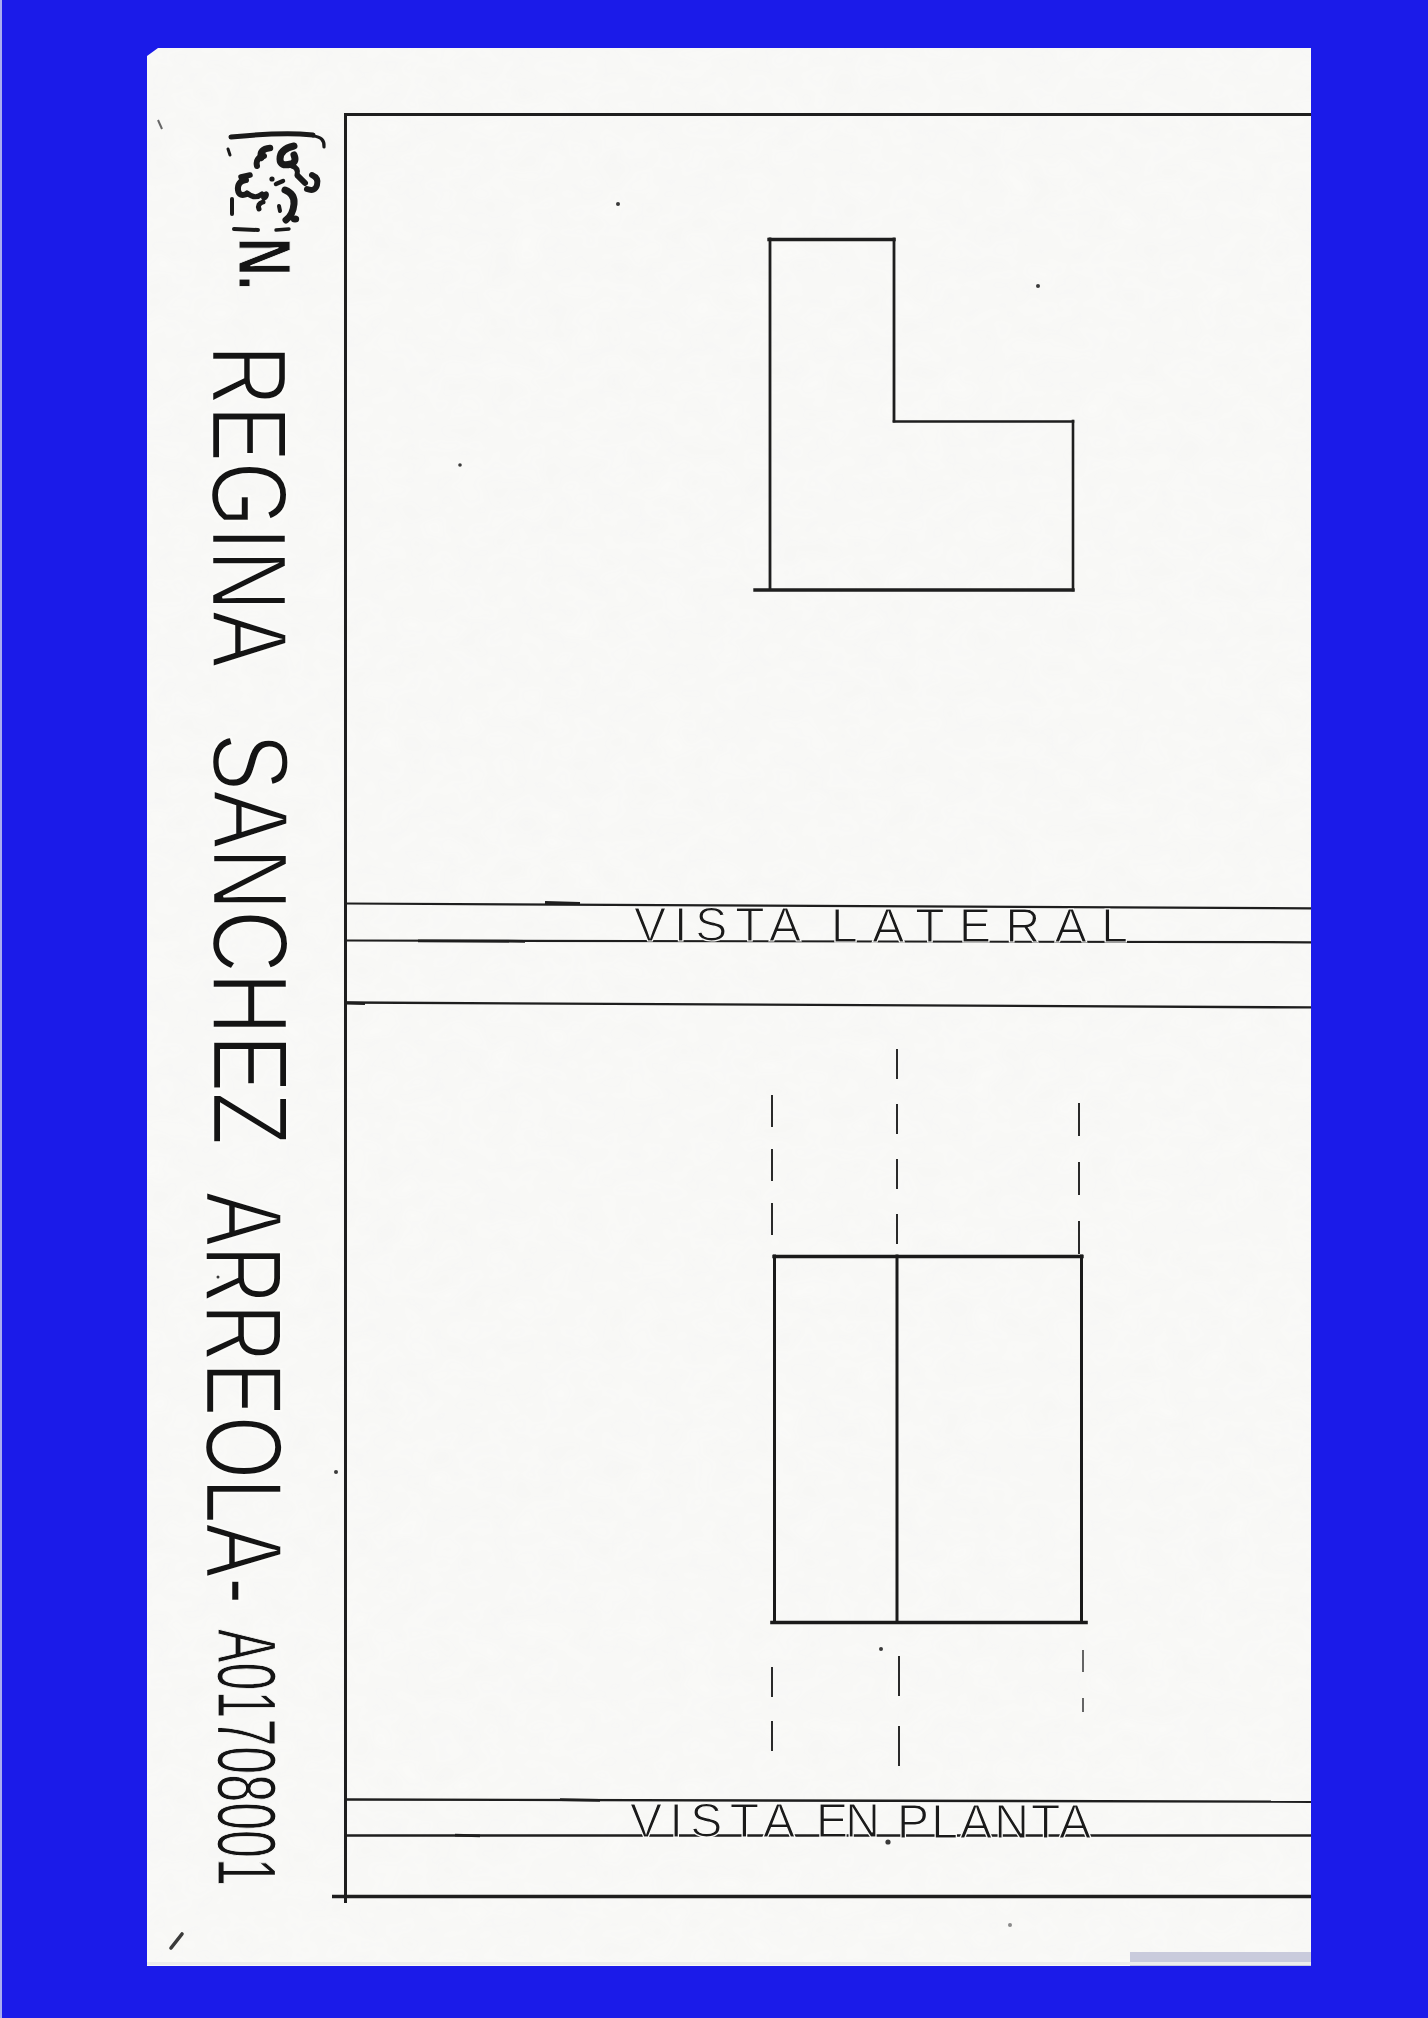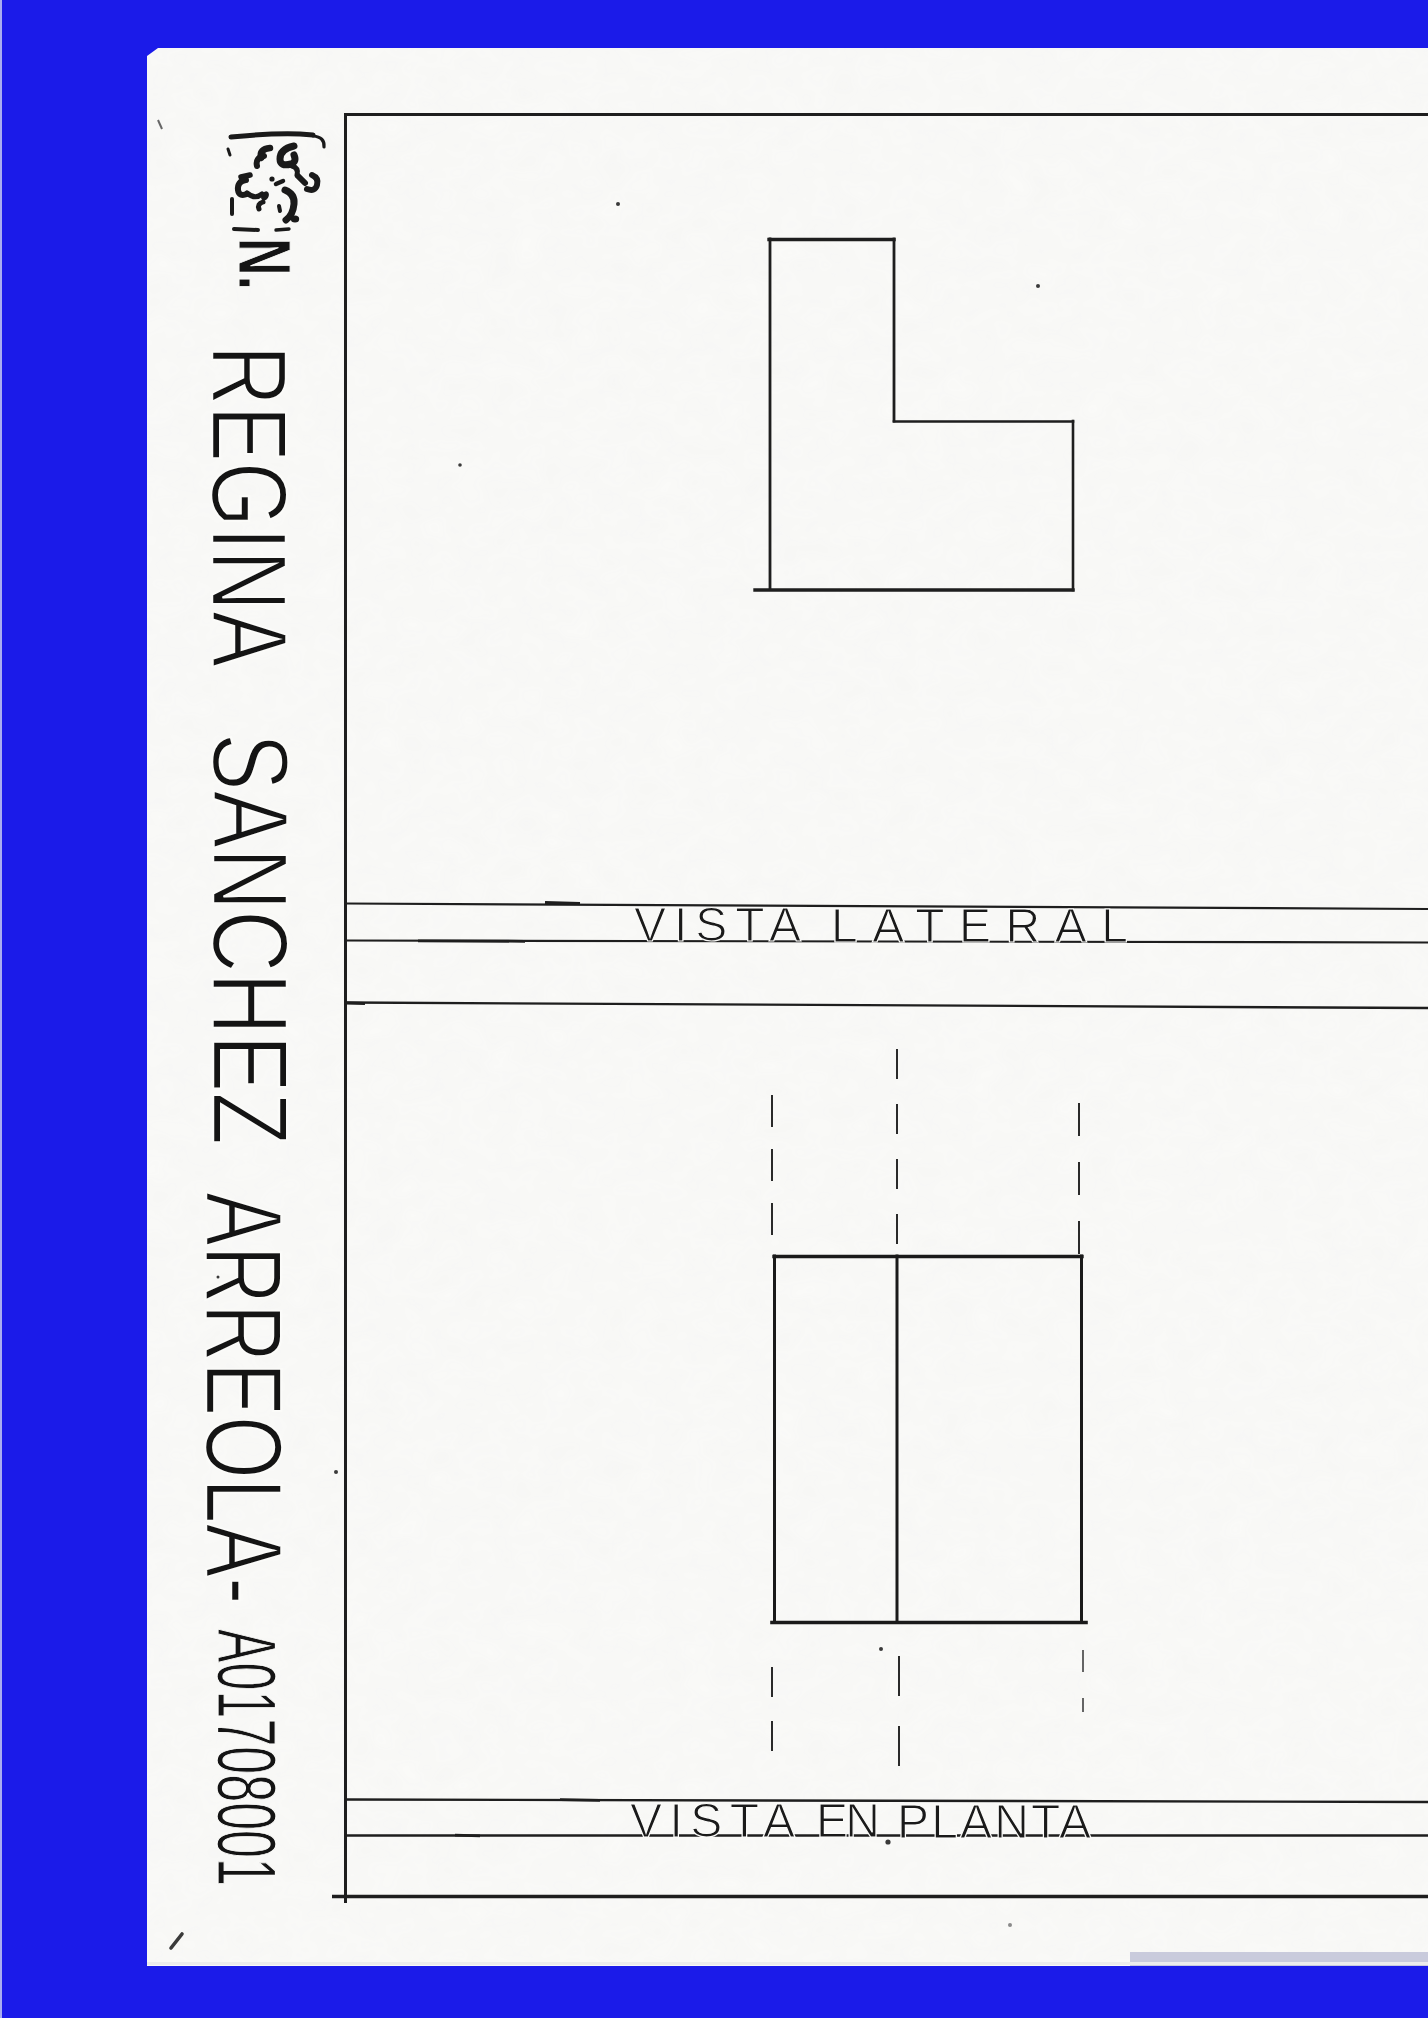--- a/index.html
+++ b/index.html
@@ -1,15 +1,15 @@
 <!DOCTYPE html>
 <html><head><meta charset="utf-8">
 <style>
 html,body{margin:0;padding:0;background:#1b1be9;}
-#c{position:relative;width:1428px;height:2018px;background:#1b1be9;overflow:hidden;font-family:"Liberation Sans",sans-serif;}
+#c{position:relative;width:1263px;height:2018px;background:#1b1be9;overflow:hidden;font-family:"Liberation Sans",sans-serif;padding-left:48px;}
 #paper{position:absolute;left:147px;top:48px;width:1281px;height:1918px;background:#fbfbf9;}
 svg{position:absolute;left:0;top:0;}
 </style></head>
 <body>
 <div id="c">
 <div id="paper"></div>
 <div style="position:absolute;left:0;top:0;width:2px;height:2018px;background:#a9adf0;"></div>
 <svg width="1428" height="2018" viewBox="0 0 1428 2018">
 <defs>
         <filter id="nz" x="0" y="0" width="100%" height="100%">

